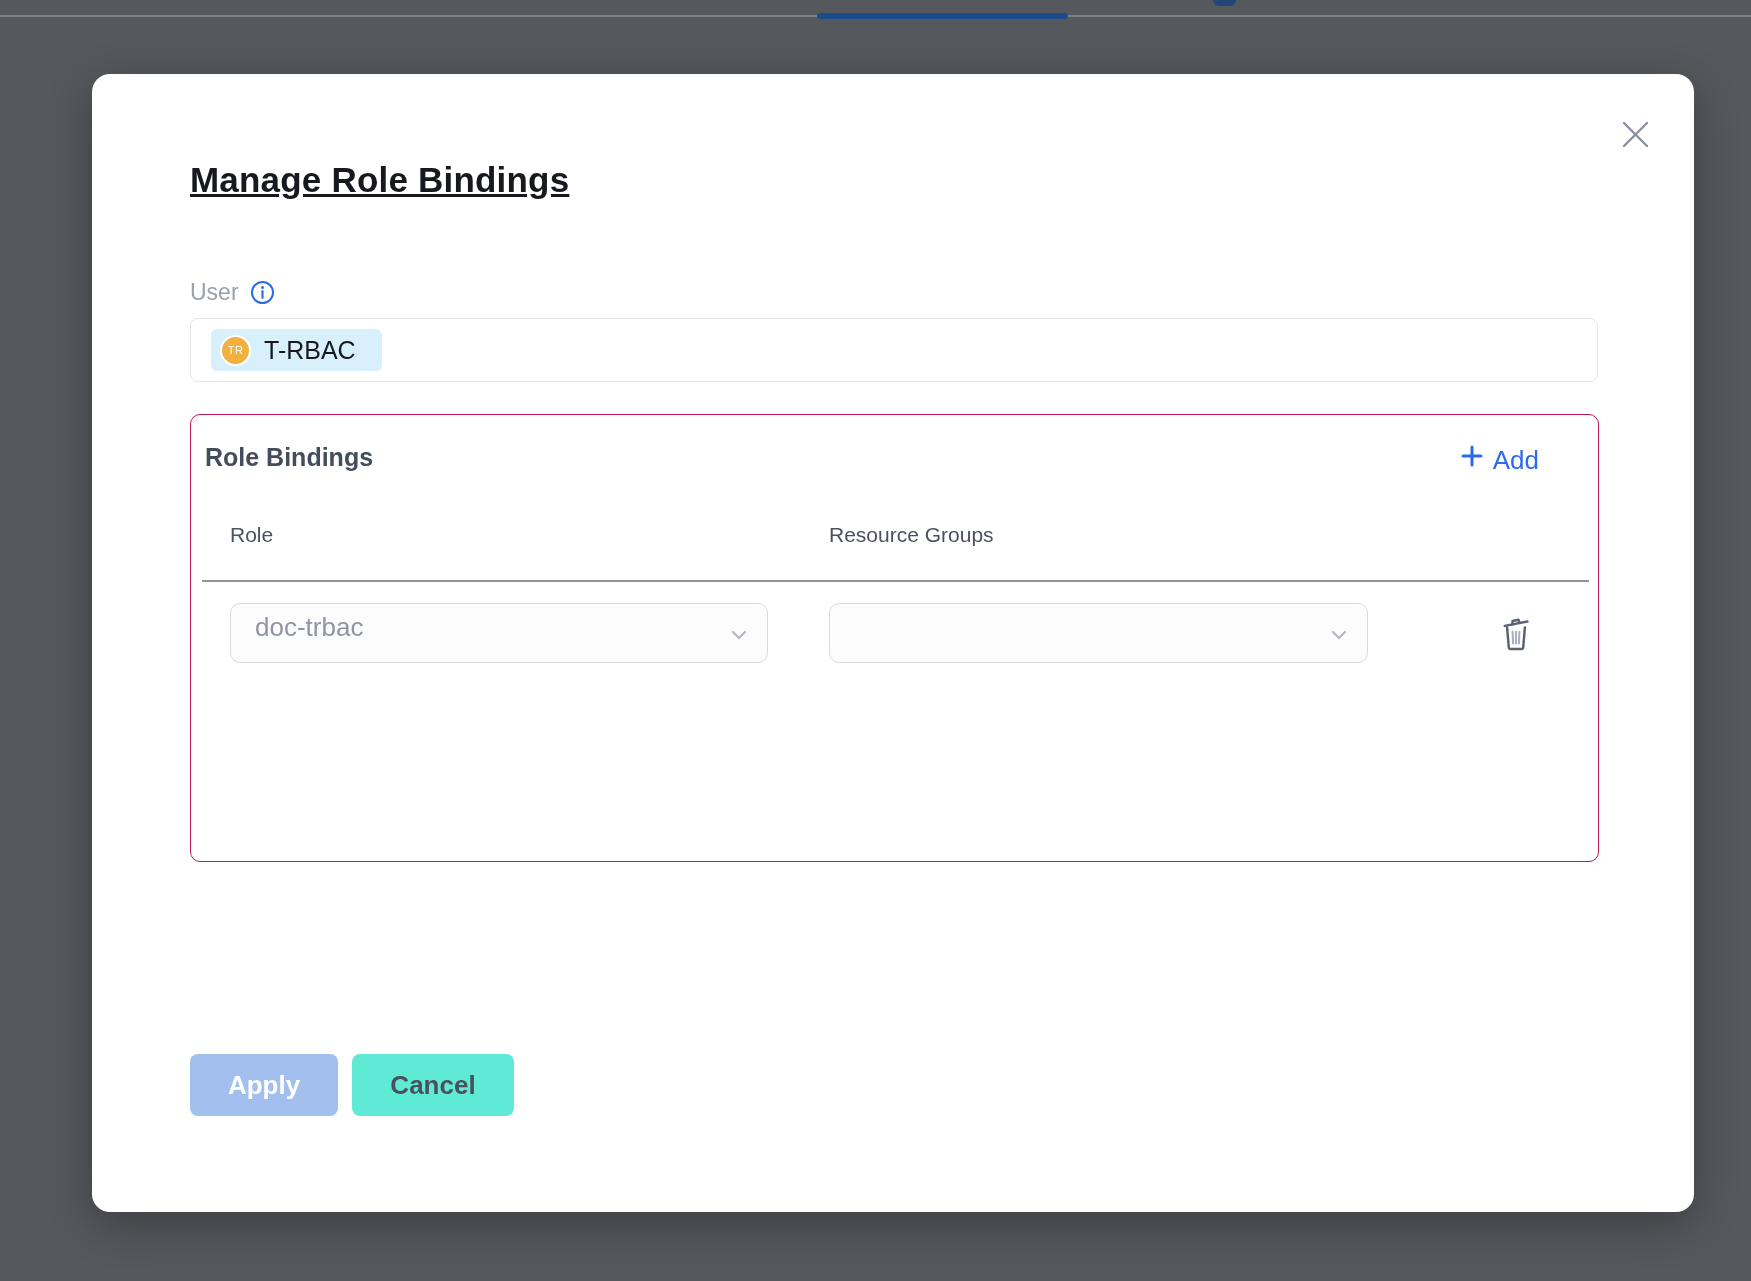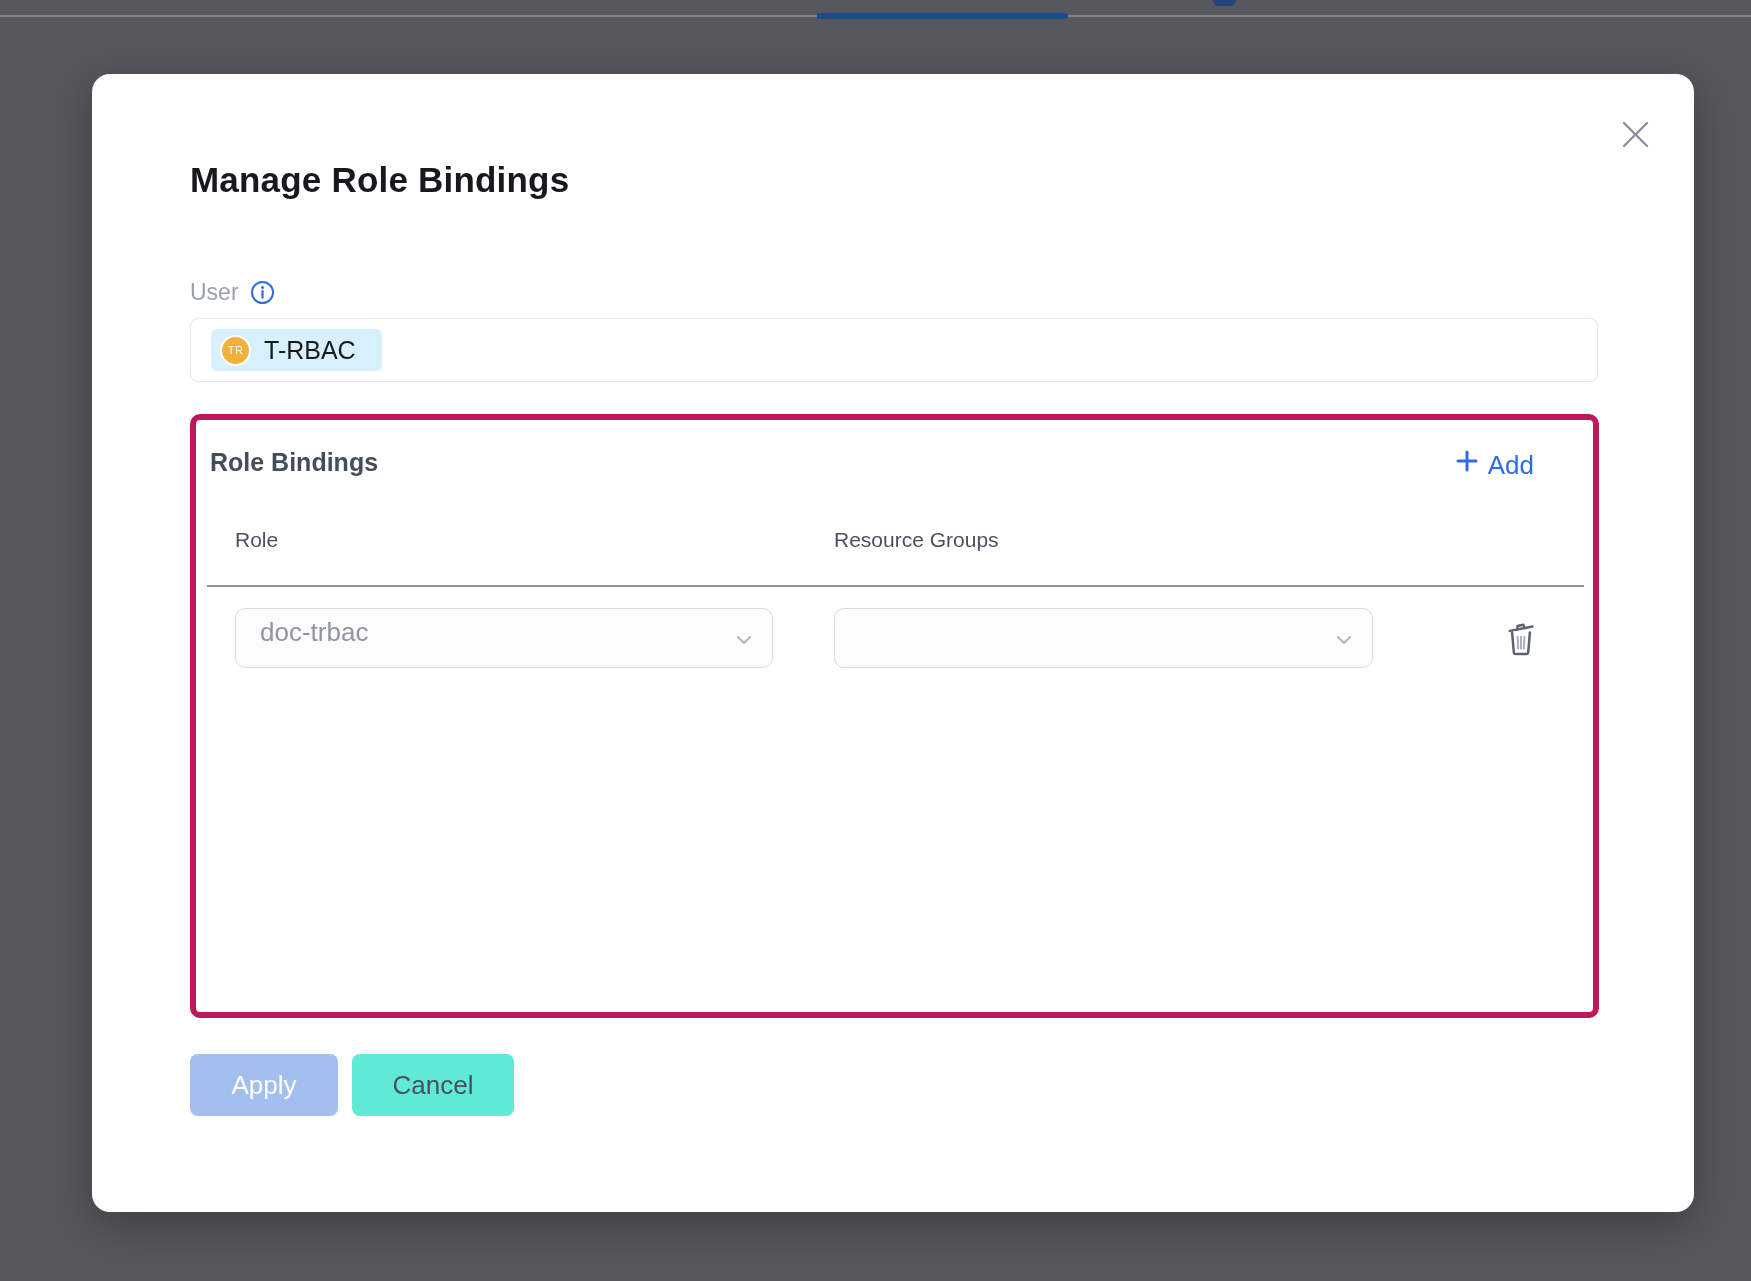--- a/index.html
+++ b/index.html
@@ -31,21 +31,21 @@
     background:#ffffff; border-radius:18px;
     box-shadow:0 12px 44px rgba(0,0,0,.30);
   }
   .close-btn {
     position:absolute; left:1520px; top:37px; width:46px; height:46px;
     display:flex; align-items:center; justify-content:center;
     cursor:pointer; border-radius:6px;
   }
   .modal-title {
     position:absolute; left:98px; top:86px;
-    font-size:35px; font-weight:700; color:#17191e; letter-spacing:.2px;
+    font-size:35px; font-weight:700; color:#17191e; letter-spacing:.2px;text-decoration:underline;
   }
 
   
   .user-label-row {
     position:absolute; left:98px; top:204px; height:28px;
     display:flex; align-items:center; gap:11px;
   }
   .user-label { font-size:23px; color:#99a1ad; }
   .info-icon { width:25px; height:25px; display:block; }
   .user-field {
@@ -60,22 +60,22 @@
   .avatar {
     width:31px; height:31px; border-radius:50%;
     background:#f1b13c; border:2px solid #ffffff;
     color:#ffffff; font-size:11px; font-weight:400;
     display:flex; align-items:center; justify-content:center; letter-spacing:.3px;
   }
   .chip-name { font-size:25px; color:#17191c; }
 
   
   .rb-panel {
-    position:absolute; left:98px; top:340px; width:1409px; height:604px;
-    border:6px solid #be185d; border-radius:10px; background:#ffffff;
+    position:absolute; left:98px; top:340px; width:1409px; height:448px;
+    border:1px solid #be185d; border-radius:10px; background:#ffffff;
   }
   .rb-heading {
     position:absolute; left:14px; top:28px;
     font-size:25px; font-weight:600; color:#454d5d;
   }
   .rb-add {
     position:absolute; right:59px; top:30px;
     display:flex; align-items:flex-start; gap:10px; cursor:pointer;
   }
   .rb-add-label { font-size:26px; color:#2e6be4; }
@@ -100,21 +100,21 @@
   .dd-chevron { position:absolute; right:20px; top:26px; width:16px; height:10px; }
   .trash-btn {
     position:absolute; left:1302px; top:194px; width:46px; height:48px;
     display:flex; align-items:center; justify-content:center; cursor:pointer;
   }
 
   
   .btn {
     position:absolute; top:980px; height:62px; border:none; border-radius:8px;
     font-family:"Liberation Sans","DejaVu Sans",sans-serif;
-    font-size:26px; font-weight:400; display:flex; align-items:center;
+    font-size:26px; font-weight:700; display:flex; align-items:center;
     justify-content:center; cursor:pointer;
   }
   .btn-apply { left:98px; width:148px; background:#a2bfee; color:#ffffff; }
   .btn-cancel { left:260px; width:162px; background:#5eead4; color:#4a505e; }
 </style>
 </head>
 <body>
 
 <div class="bg-tabbar-line"></div>
 <div class="bg-tab-indicator"></div>

